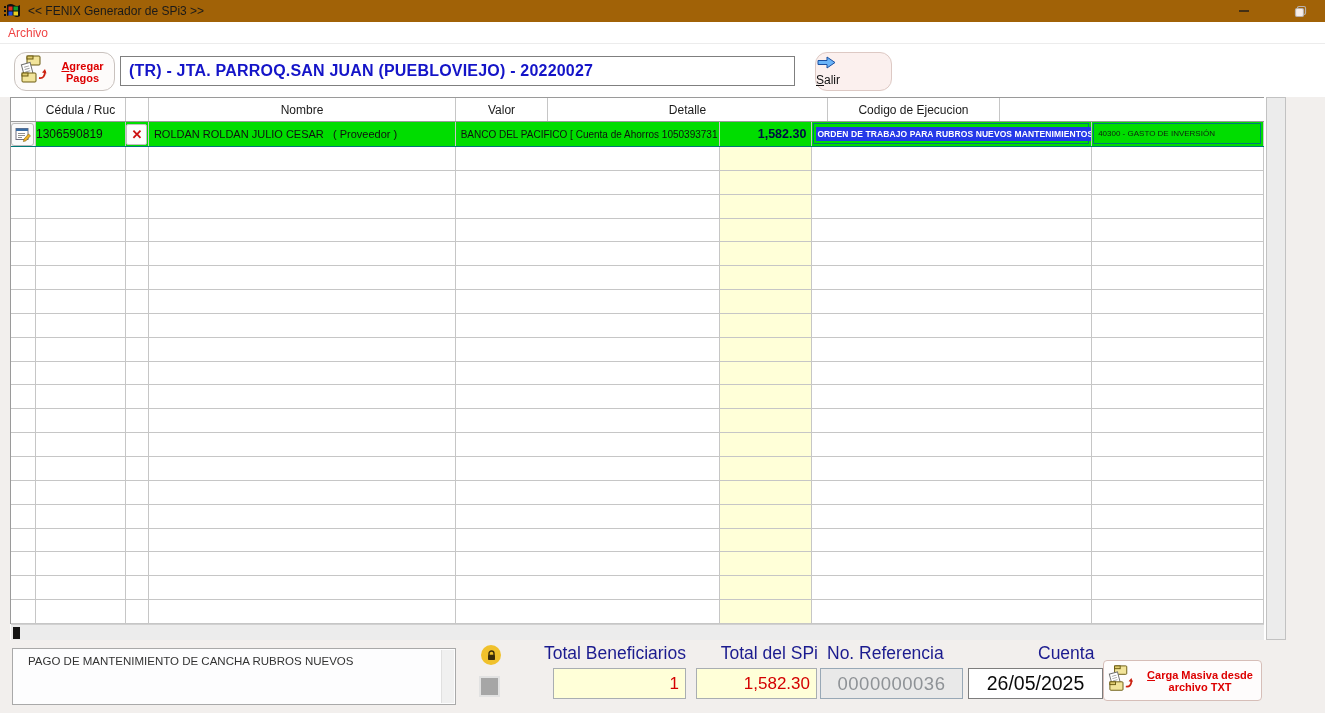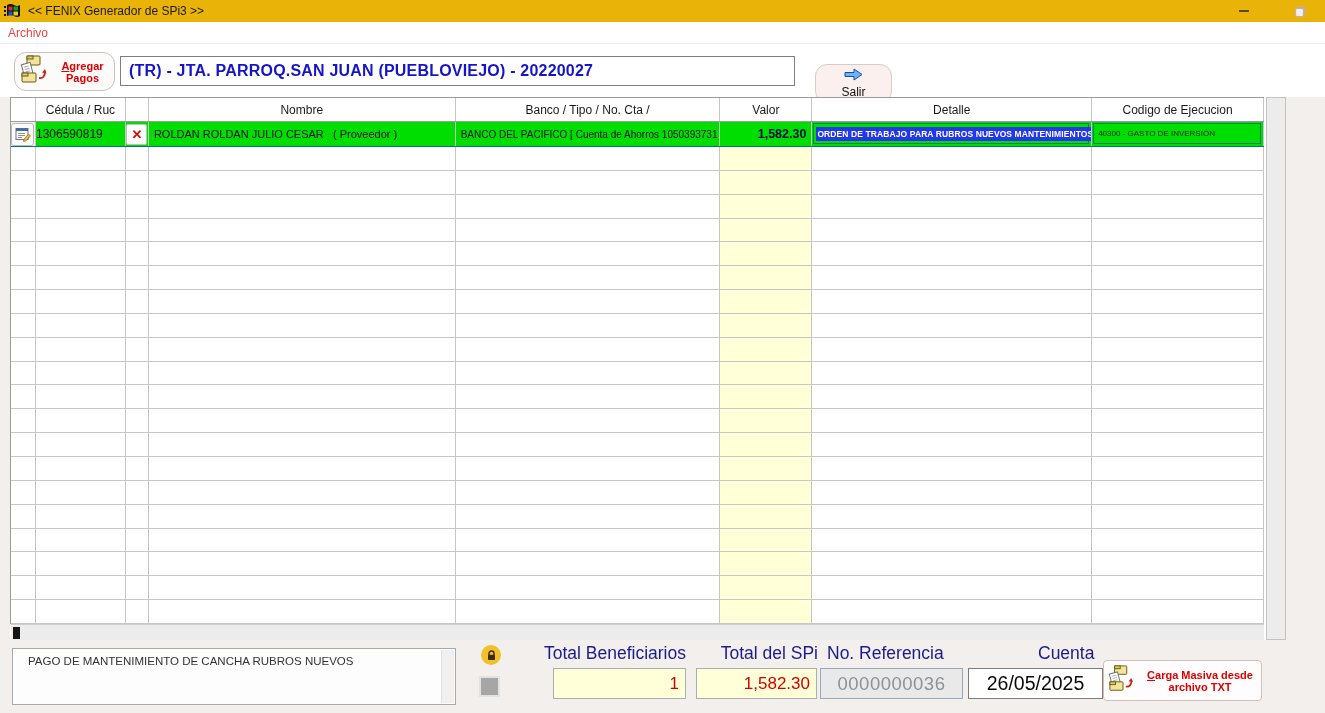--- a/index.html
+++ b/index.html
@@ -1,37 +1,37 @@
 <!DOCTYPE html>
 <html><head>
 <meta charset="utf-8">
 <style>
   * { margin:0; padding:0; box-sizing:border-box; }
   html,body { width:1325px; height:713px; font-family:"Liberation Sans", sans-serif; }
   .window { position:relative; width:1325px; height:713px; background:#f2efed; overflow:hidden; }
 
   
-  .titlebar { position:absolute; left:0; top:0; width:1325px; height:22px; background:#eab308; display:flex; align-items:center; }
+  .titlebar { position:absolute; left:0; top:0; width:1325px; height:22px; background:#a16207; display:flex; align-items:center; }
   .app-icon { width:18px; height:16px; margin-left:4px; display:inline-flex; align-items:center; }
   .title-text { font-size:12px; color:#1a1a1a; margin-left:6px; }
   .win-controls { position:absolute; right:10px; top:0; height:22px; display:flex; align-items:center; gap:26px; }
   .win-btn { width:30px; height:20px; display:inline-flex; align-items:center; justify-content:center; cursor:default; }
 
   
   .menubar { position:absolute; left:0; top:22px; width:1325px; height:22px; background:#ffffff; border-bottom:1px solid #ececec; display:flex; align-items:center; }
   .menu-item { font-size:12px; color:#ef4444; padding:2px 8px; }
 
   
   .toolbar { position:absolute; left:0; top:44px; width:1325px; height:53px; background:#ffffff; }
   .btn { border:1px solid #c9c2be; border-radius:12px; background:#fdfbfa; cursor:default; font-family:"Liberation Sans", sans-serif; }
   .btn-agregar { position:absolute; left:14px; top:8px; width:101px; height:39px; display:flex; align-items:center; padding:2px 4px; gap:2px; }
   .btn-label-red { color:#dd0000; font-weight:bold; font-size:11px; line-height:12px; text-align:center; flex:1; }
   .u { text-decoration:underline; }
   .entity-field { position:absolute; left:120px; top:12px; width:675px; height:30px; background:#ffffff; border:1px solid #7f7f7f; font-size:16px; font-weight:bold; color:#1414c8; display:flex; align-items:center; padding-left:8px; letter-spacing:0.2px; }
-  .btn-salir { position:absolute; left:815px; top:8px; width:77px; height:39px; background:#fbf0ee; border:1px solid #ddc9c4; display:flex; flex-direction:column; align-items:center; justify-content:center;margin-top:12px; }
+  .btn-salir { position:absolute; left:815px; top:8px; width:77px; height:39px; background:#fbf0ee; border:1px solid #ddc9c4; display:flex; flex-direction:column; align-items:flex-start; justify-content:center; }
   .salir-label { font-size:12px; color:#111; margin-top:1px; }
 
   
   .grid { position:absolute; left:10px; top:97px; width:1276px; height:543px; background:#ffffff; }
   .grid-cols { position:absolute; left:0; top:0; width:1254px; border-left:1px solid #9a9a9a; }
   .grid-header { display:flex; height:25px; background:#ffffff; border-top:1px solid #9a9a9a; border-bottom:1px solid #9a9a9a; }
   .grid-header .cell { display:flex; align-items:center; justify-content:center; font-size:12px; color:#1a1a1a; border-right:1px solid #c6c6c6; }
   .grid-row { display:flex; height:23.85px; background:#ffffff; border-bottom:1px solid #c6c6c6; }
   .grid-row .cell { border-right:1px solid #c6c6c6; position:relative; overflow:hidden; }
   .c0{width:25px;} .c1{width:90px;} .c2{width:23px;} .c3{width:307px;text-align:center;} .c4{width:265px;} .c5{width:92px;} .c6{width:280px;} .c7{width:172px;}
@@ -142,21 +142,20 @@
     </button>
   </div>
 
   <div class="grid">
     <div class="grid-cols">
       <div class="grid-header">
         <div class="cell c0"></div>
         <div class="cell c1">Cédula / Ruc</div>
         <div class="cell c2"></div>
         <div class="cell c3">Nombre</div>
-        <div class="cell c4">Banco / Tipo / No. Cta /</div>
         <div class="cell c5">Valor</div>
         <div class="cell c6">Detalle</div>
         <div class="cell c7">Codigo de Ejecucion</div>
       </div>
 
       <div class="grid-row row1">
         <div class="cell c0">
           <span class="edit-btn">
             <svg width="16" height="15" viewBox="0 0 16 15">
               <rect x="1" y="1.5" width="12" height="11" fill="#ffffff" stroke="#707080"></rect>

